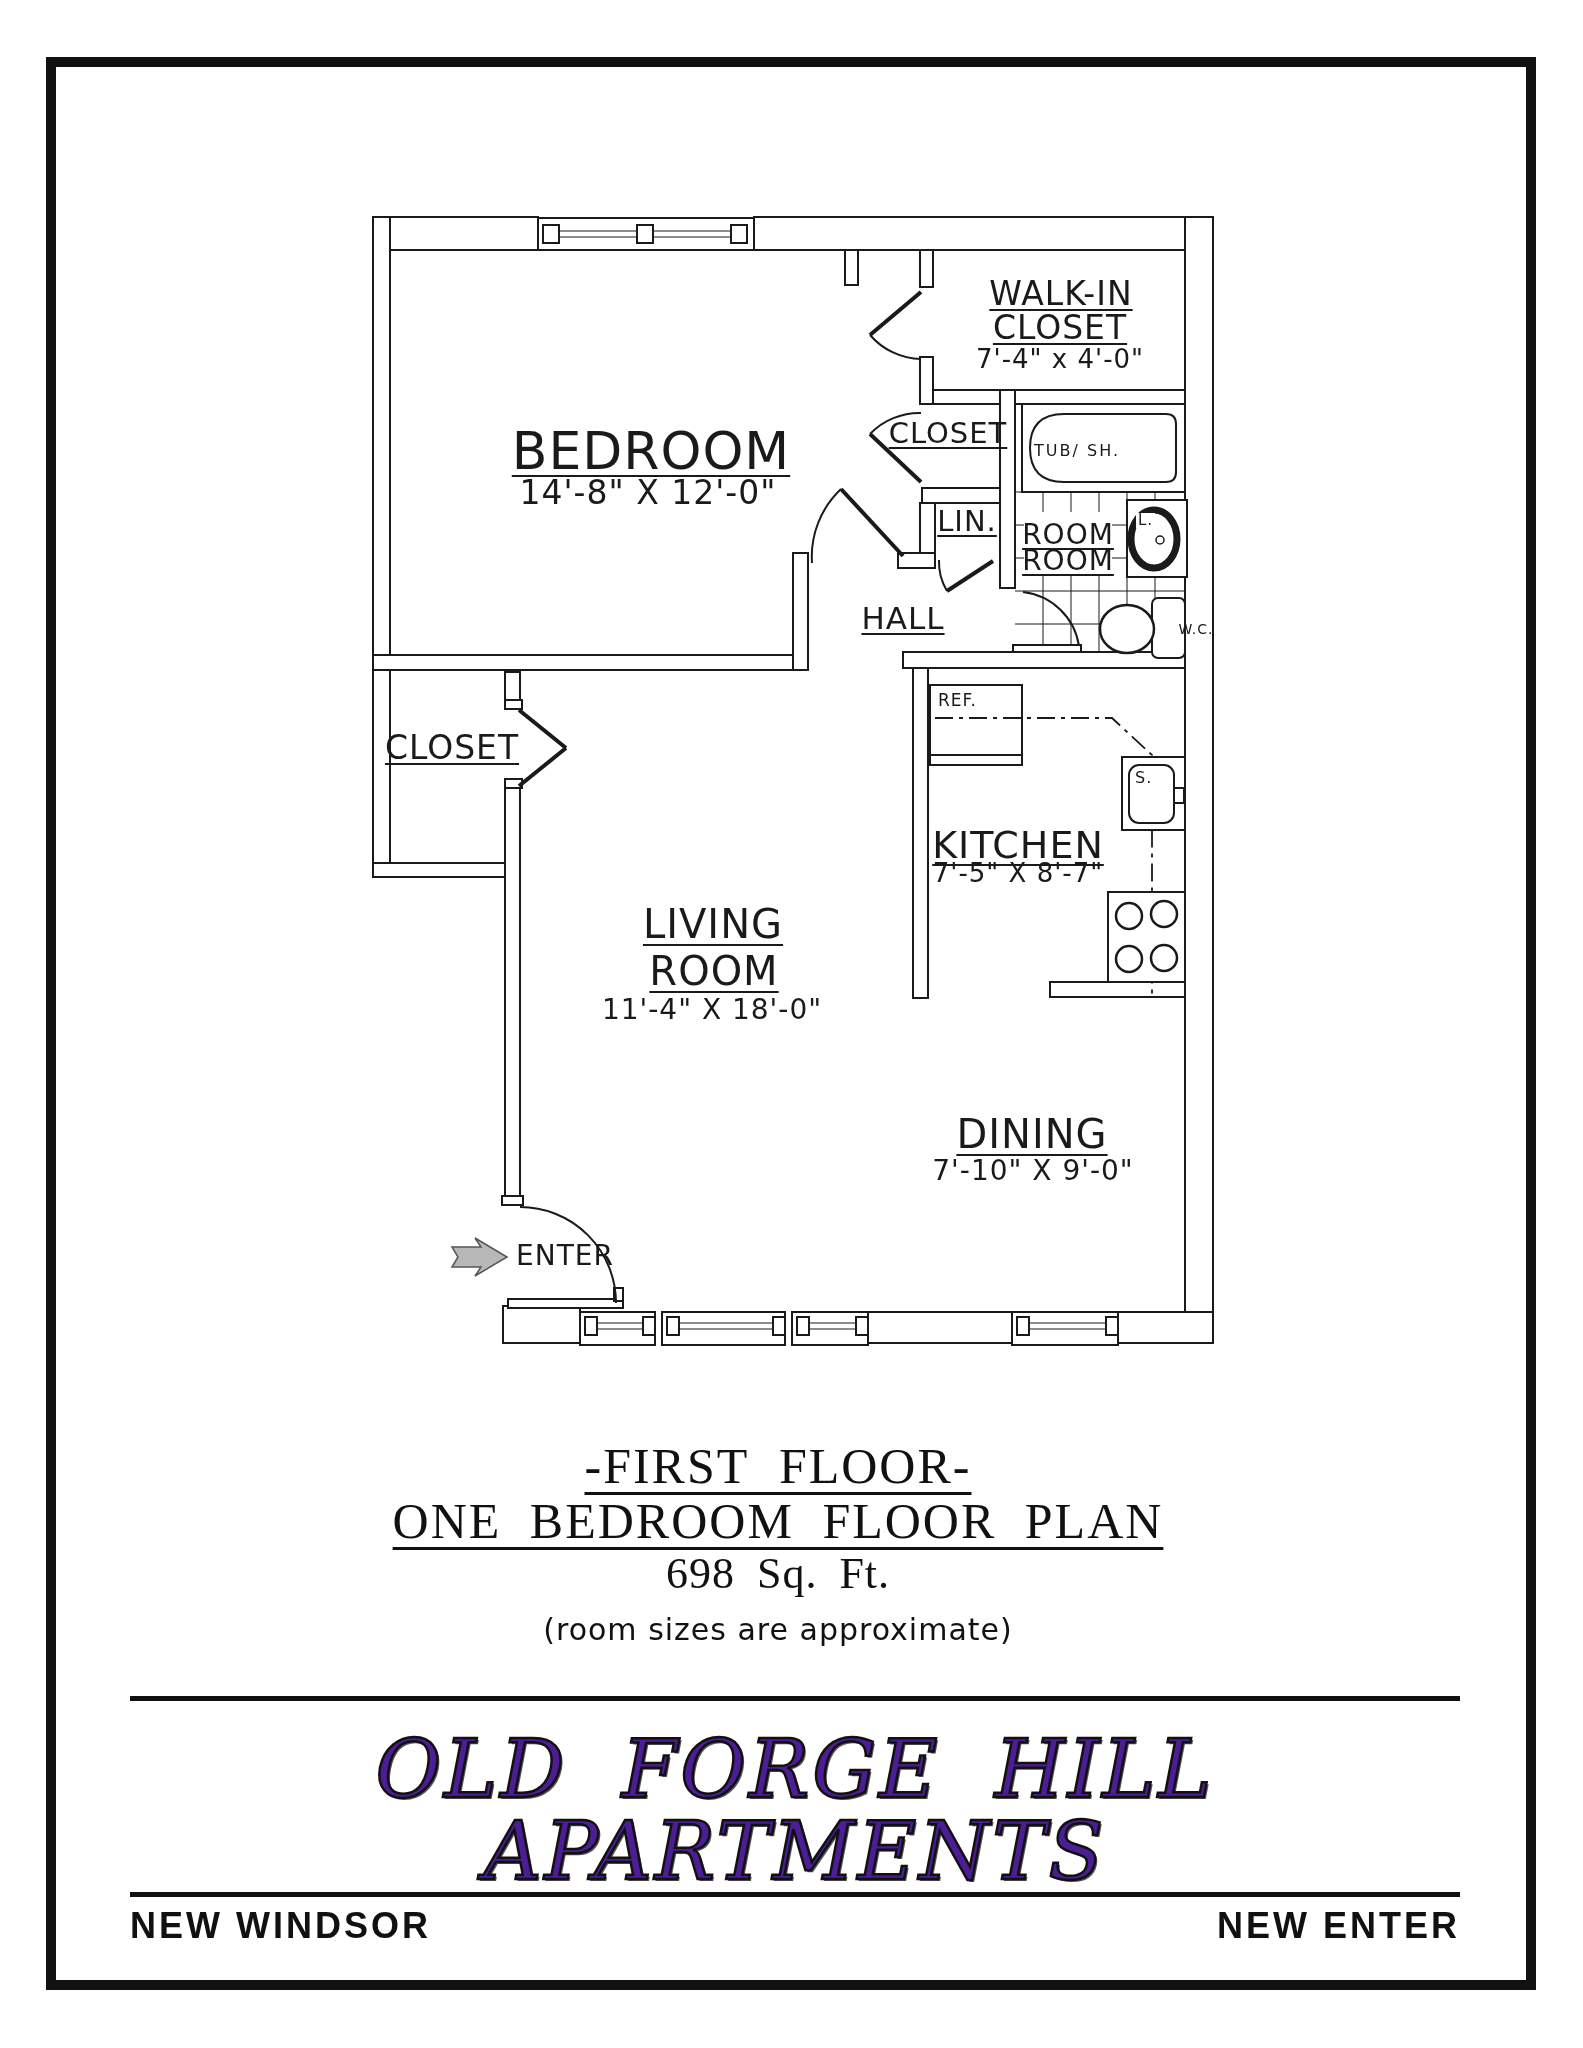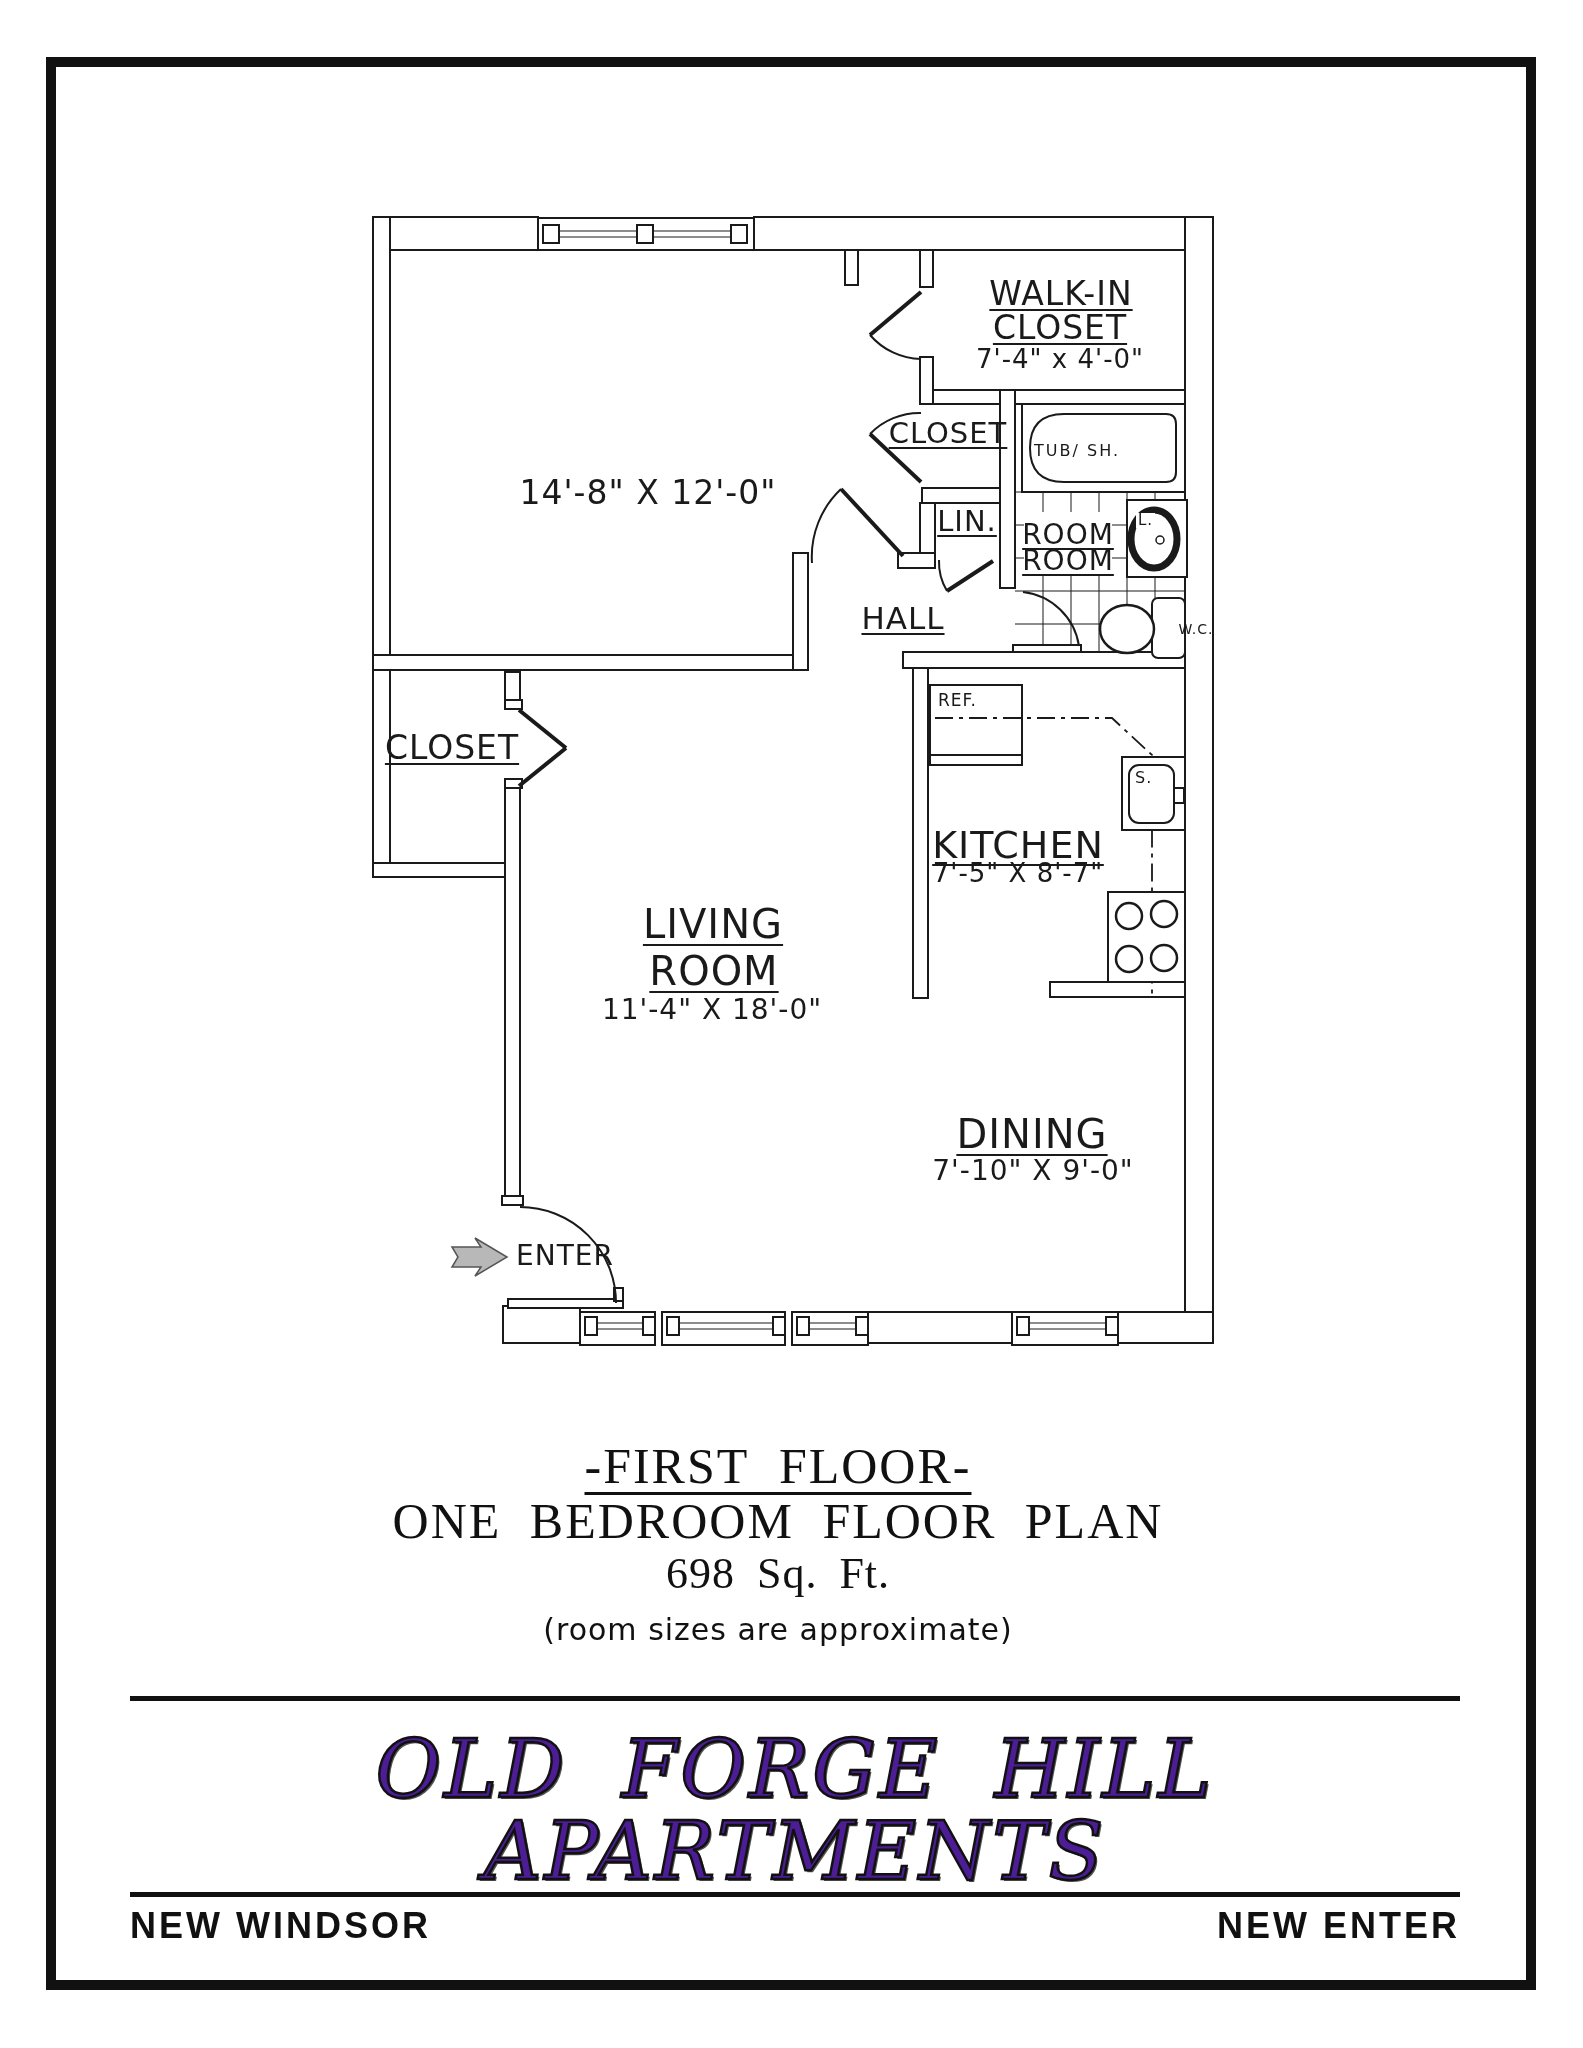--- a/index.html
+++ b/index.html
@@ -11,21 +11,21 @@
   .lbl{position:absolute;white-space:nowrap;color:#1a1a1a;line-height:1;
         font-family:"DejaVu Sans",sans-serif;letter-spacing:1px;transform:translateX(-50%);}
   .lbl.left{transform:none;}
   .ul{text-decoration:underline;text-underline-offset:6px;text-decoration-thickness:2px;}
   .ul-sm{text-decoration:underline;text-underline-offset:4px;text-decoration-thickness:2px;}
   .titleblock{position:absolute;left:0;top:0;width:1556px;text-align:center;
         font-family:"Liberation Serif","DejaVu Serif",serif;color:#111;}
   .t-line1{position:absolute;width:100%;top:1437px;font-size:50px;letter-spacing:2px;word-spacing:16px;
         text-decoration:underline;text-underline-offset:9px;text-decoration-thickness:3px;}
   .t-line2{position:absolute;width:100%;top:1492px;font-size:50px;letter-spacing:2px;word-spacing:14px;
-        text-underline-offset:9px;text-decoration-thickness:3px;text-align:center;}
+        text-decoration:underline;text-underline-offset:9px;text-decoration-thickness:3px;text-align:center;}
   .t-line3{position:absolute;width:100%;top:1548px;font-size:44px;letter-spacing:1px;word-spacing:10px;}
   .t-note{position:absolute;width:100%;top:1612px;font-size:30px;
         font-family:"DejaVu Sans",sans-serif;letter-spacing:1px;}
   .brand{position:absolute;left:130px;top:1696px;width:1330px;}
   .brand .rule{height:4px;background:#111;border-top:1px solid #111;}
   .brand .name{font-family:"DejaVu Serif","Liberation Serif",serif;font-style:italic;
         font-size:80px;line-height:1.02;text-align:center;letter-spacing:3px;word-spacing:26px;
         color:#4c1d95;-webkit-text-stroke:2.5px #111;text-shadow:2px 2px 0 #555;margin-top:28px;}
   .brand .row{display:flex;justify-content:space-between;margin-top:8px;
         font-family:Liberation Sans, sans-serif;font-weight:bold;
@@ -165,20 +165,21 @@
       <rect class="w" x="1108" y="892" width="77" height="90"></rect>
       <circle cx="1129" cy="916" r="13" fill="none" stroke="#1a1a1a" stroke-width="2.5"></circle>
       <circle cx="1164" cy="914" r="13" fill="none" stroke="#1a1a1a" stroke-width="2.5"></circle>
       <circle cx="1129" cy="959" r="13" fill="none" stroke="#1a1a1a" stroke-width="2.5"></circle>
       <circle cx="1164" cy="958" r="13" fill="none" stroke="#1a1a1a" stroke-width="2.5"></circle>
     </g>
 
     <path d="M 452 1247 L 481 1247 L 475 1238 L 507 1257 L 475 1276 L 481 1267 L 452 1267 L 458 1257 Z" fill="#b8b8b8" stroke="#555" stroke-width="1.5"></path>
   </svg>
 
+  <div class="lbl ul" style="left:651px;top:425px;font-size:52px;">BEDROOM</div>
   <div class="lbl" style="left:648px;top:476px;font-size:33px;">14'-8" X 12'-0"</div>
 
   <div class="lbl ul-sm" style="left:1061px;top:277px;font-size:33px;">WALK-IN</div>
   <div class="lbl ul-sm" style="left:1060px;top:311px;font-size:33px;">CLOSET</div>
   <div class="lbl" style="left:1060px;top:346px;font-size:26px;">7'-4" x 4'-0"</div>
 
   <div class="lbl ul-sm" style="left:948px;top:419px;font-size:29px;">CLOSET</div>
   <div class="lbl ul-sm" style="left:967px;top:507px;font-size:29px;">LIN.</div>
   <div class="lbl ul-sm" style="left:903px;top:603px;font-size:31px;">HALL</div>
 

